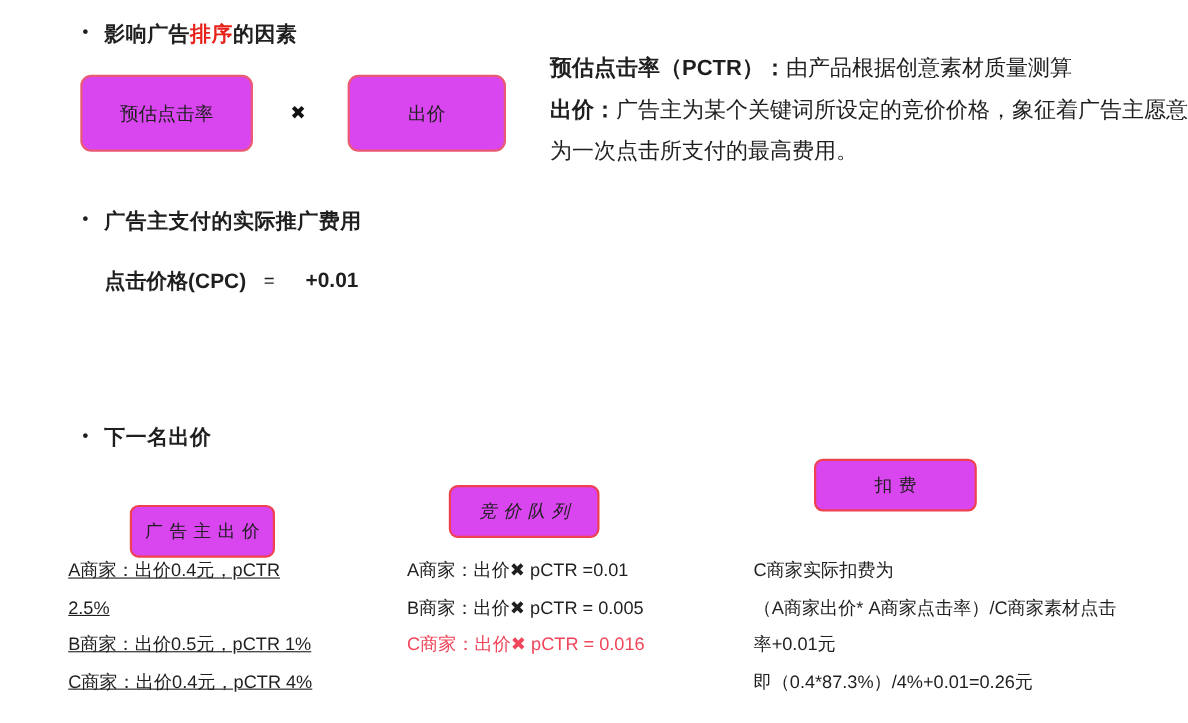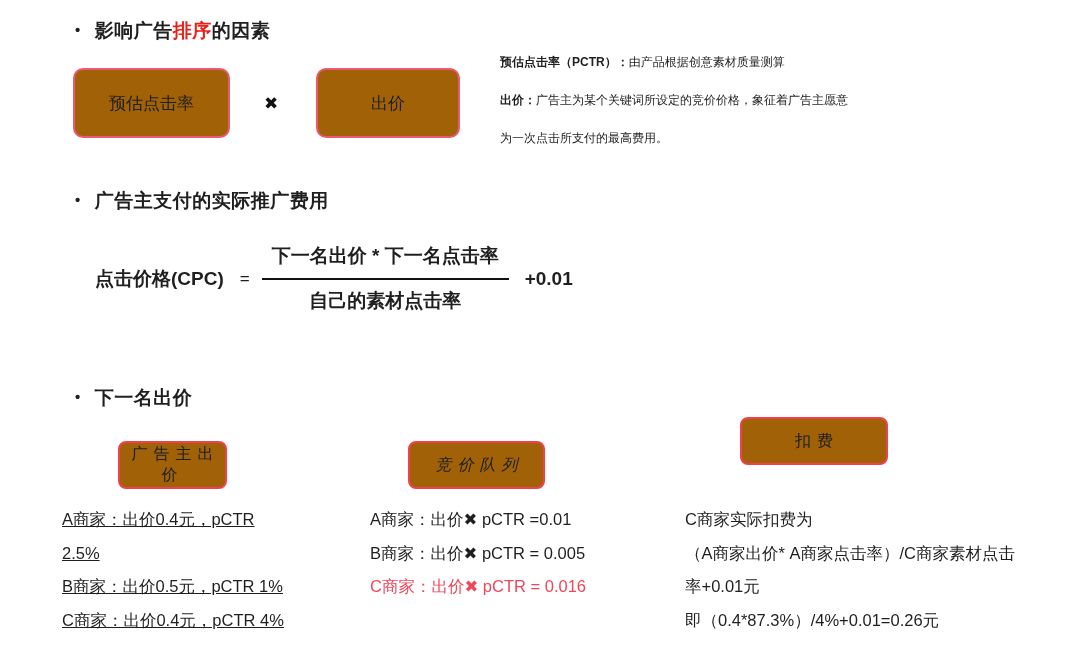--- a/index.html
+++ b/index.html
@@ -13,28 +13,28 @@
   *{margin:0;padding:0;box-sizing:border-box;}
   html,body{background:#fff;}
   body{font-family:"Liberation Sans","DejaVu Sans",sans-serif;color:var(--text-black);}
   .page{position:relative;width:1080px;height:657px;background:var(--page-bg);overflow:hidden;}
 
   .sec-title{position:absolute;display:flex;align-items:flex-start;font-size:19px;font-weight:700;letter-spacing:0.5px;}
   .sec-title .bullet{font-size:15px;margin-right:14px;line-height:24px;}
   .sec-title .t-red{color:var(--red-text);}
 
   .rbox{position:absolute;display:flex;align-items:center;justify-content:center;
-        border:2px solid var(--box-border-top);border-radius:10px;background:#a16207;
+        border:2px solid var(--box-border-top);border-radius:10px;background:#d946ef;
         font-size:17px;color:#202020;}
   .rbox.small{border-color:var(--box-border-bottom);border-radius:8px;font-size:16px;letter-spacing:6px;text-indent:6px;}
 
   .mult{position:absolute;display:flex;align-items:center;justify-content:center;
         font-weight:700;font-size:17px;color:#111;}
 
-  .desc{position:absolute;font-size:12px;line-height:38px;white-space:nowrap;}
+  .desc{position:absolute;font-size:20px;line-height:38px;white-space:nowrap;}
   .desc b{font-weight:700;}
 
   .formula{position:absolute;display:flex;align-items:center;font-weight:700;font-size:19px;white-space:nowrap;}
   .formula .lhs{margin-right:16px;}
   .formula .eq{font-weight:400;font-size:17px;margin-right:12px;}
   .formula .frac{display:flex;flex-direction:column;align-items:center;text-align:center;}
   .formula .num{padding:0 10px 9px 10px;border-bottom:2px solid #111;}
   .formula .den{padding-top:8px;}
   .formula .const{margin-left:16px;}
 
@@ -70,33 +70,29 @@
   </div>
 
   <div class="sec-title" style="left:75px;top:188px;">
     <span class="bullet">•</span>
     <span>广告主支付的实际推广费用</span>
   </div>
 
   <div class="formula" style="left:95px;top:243px;">
     <span class="lhs">点击价格(CPC)</span>
     <span class="eq">=</span>
-    <span class="frac">
-      <span class="num">下一名出价 * 下一名点击率</span>
-      <span class="den">自己的素材点击率</span>
-    </span>
     <span class="const">+0.01</span>
   </div>
 
   <div class="sec-title" style="left:75px;top:385px;">
     <span class="bullet">•</span>
     <span>下一名出价</span>
   </div>
 
-  <div class="rbox small" style="left:118px;top:441px;width:109px;height:48px;text-align:center;">
+  <div class="rbox small" style="left:118px;top:459px;width:132px;height:48px;text-align:center;">
     <span>广告主出价</span>
   </div>
 
   <div class="rbox small" style="left:408px;top:441px;width:137px;height:48px;font-style:italic;">
     <span>竞价队列</span>
   </div>
 
   <div class="rbox small" style="left:740px;top:417px;width:148px;height:48px;">
     <span>扣费</span>
   </div>

